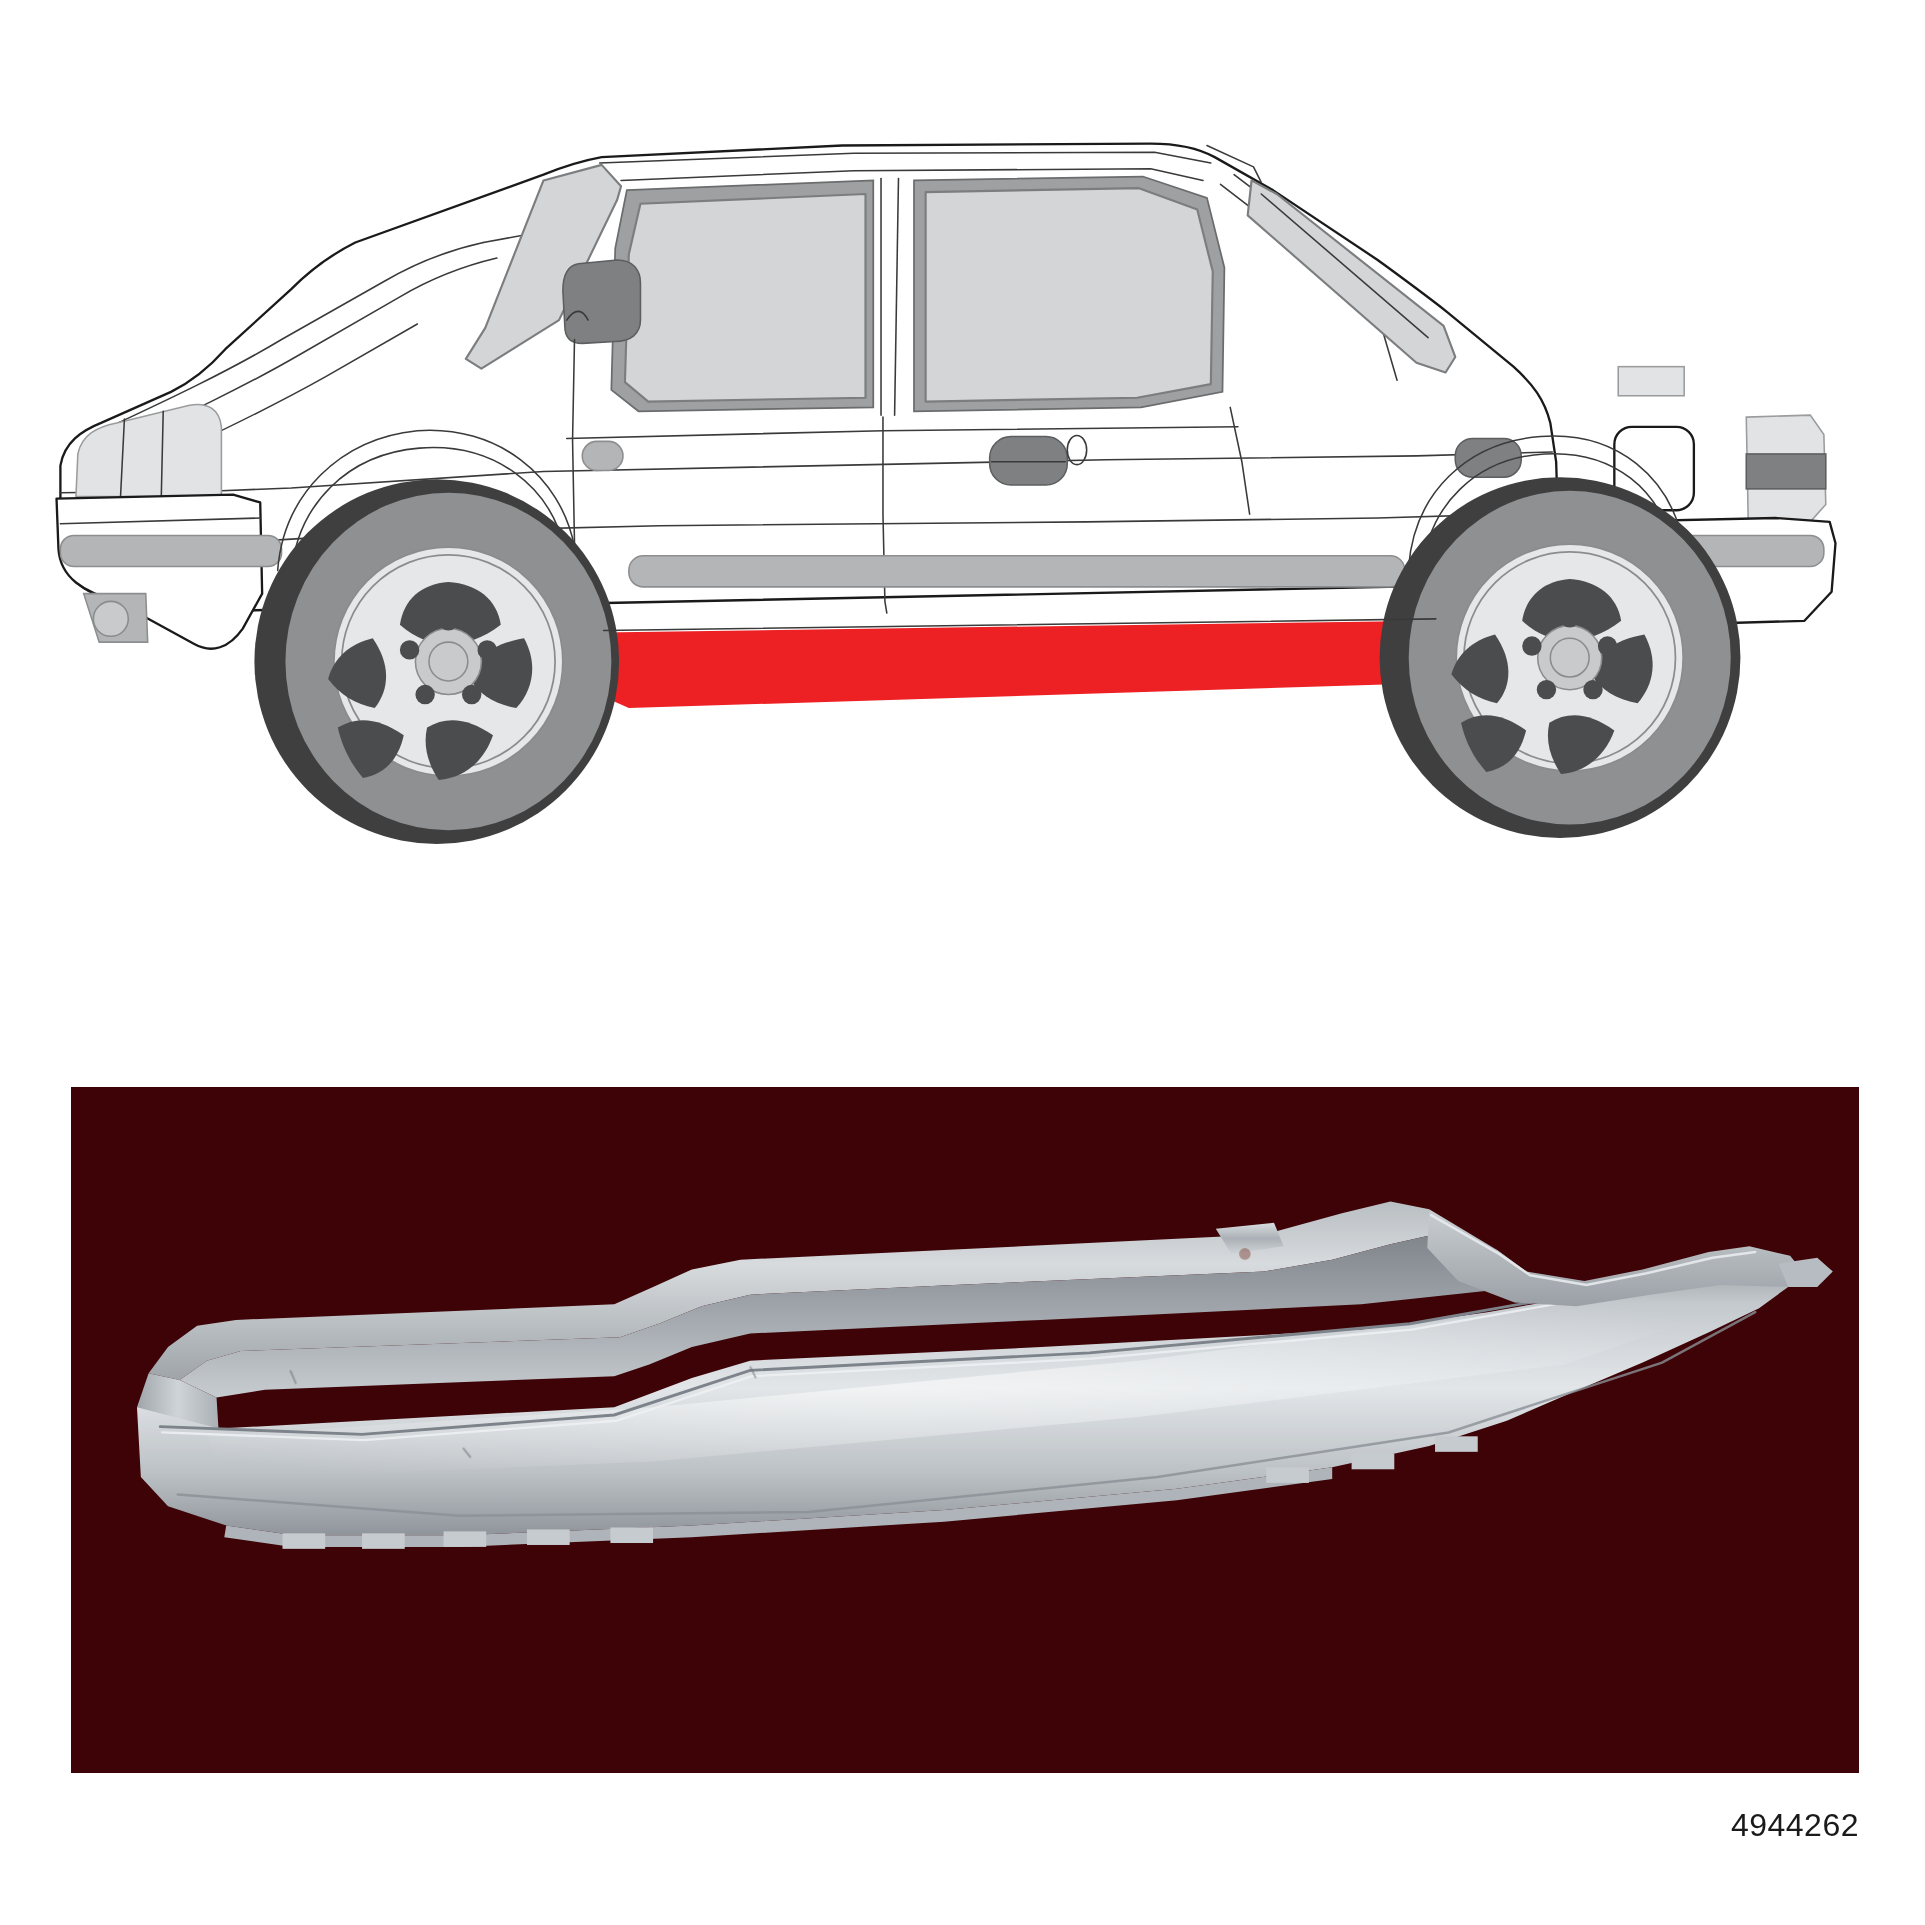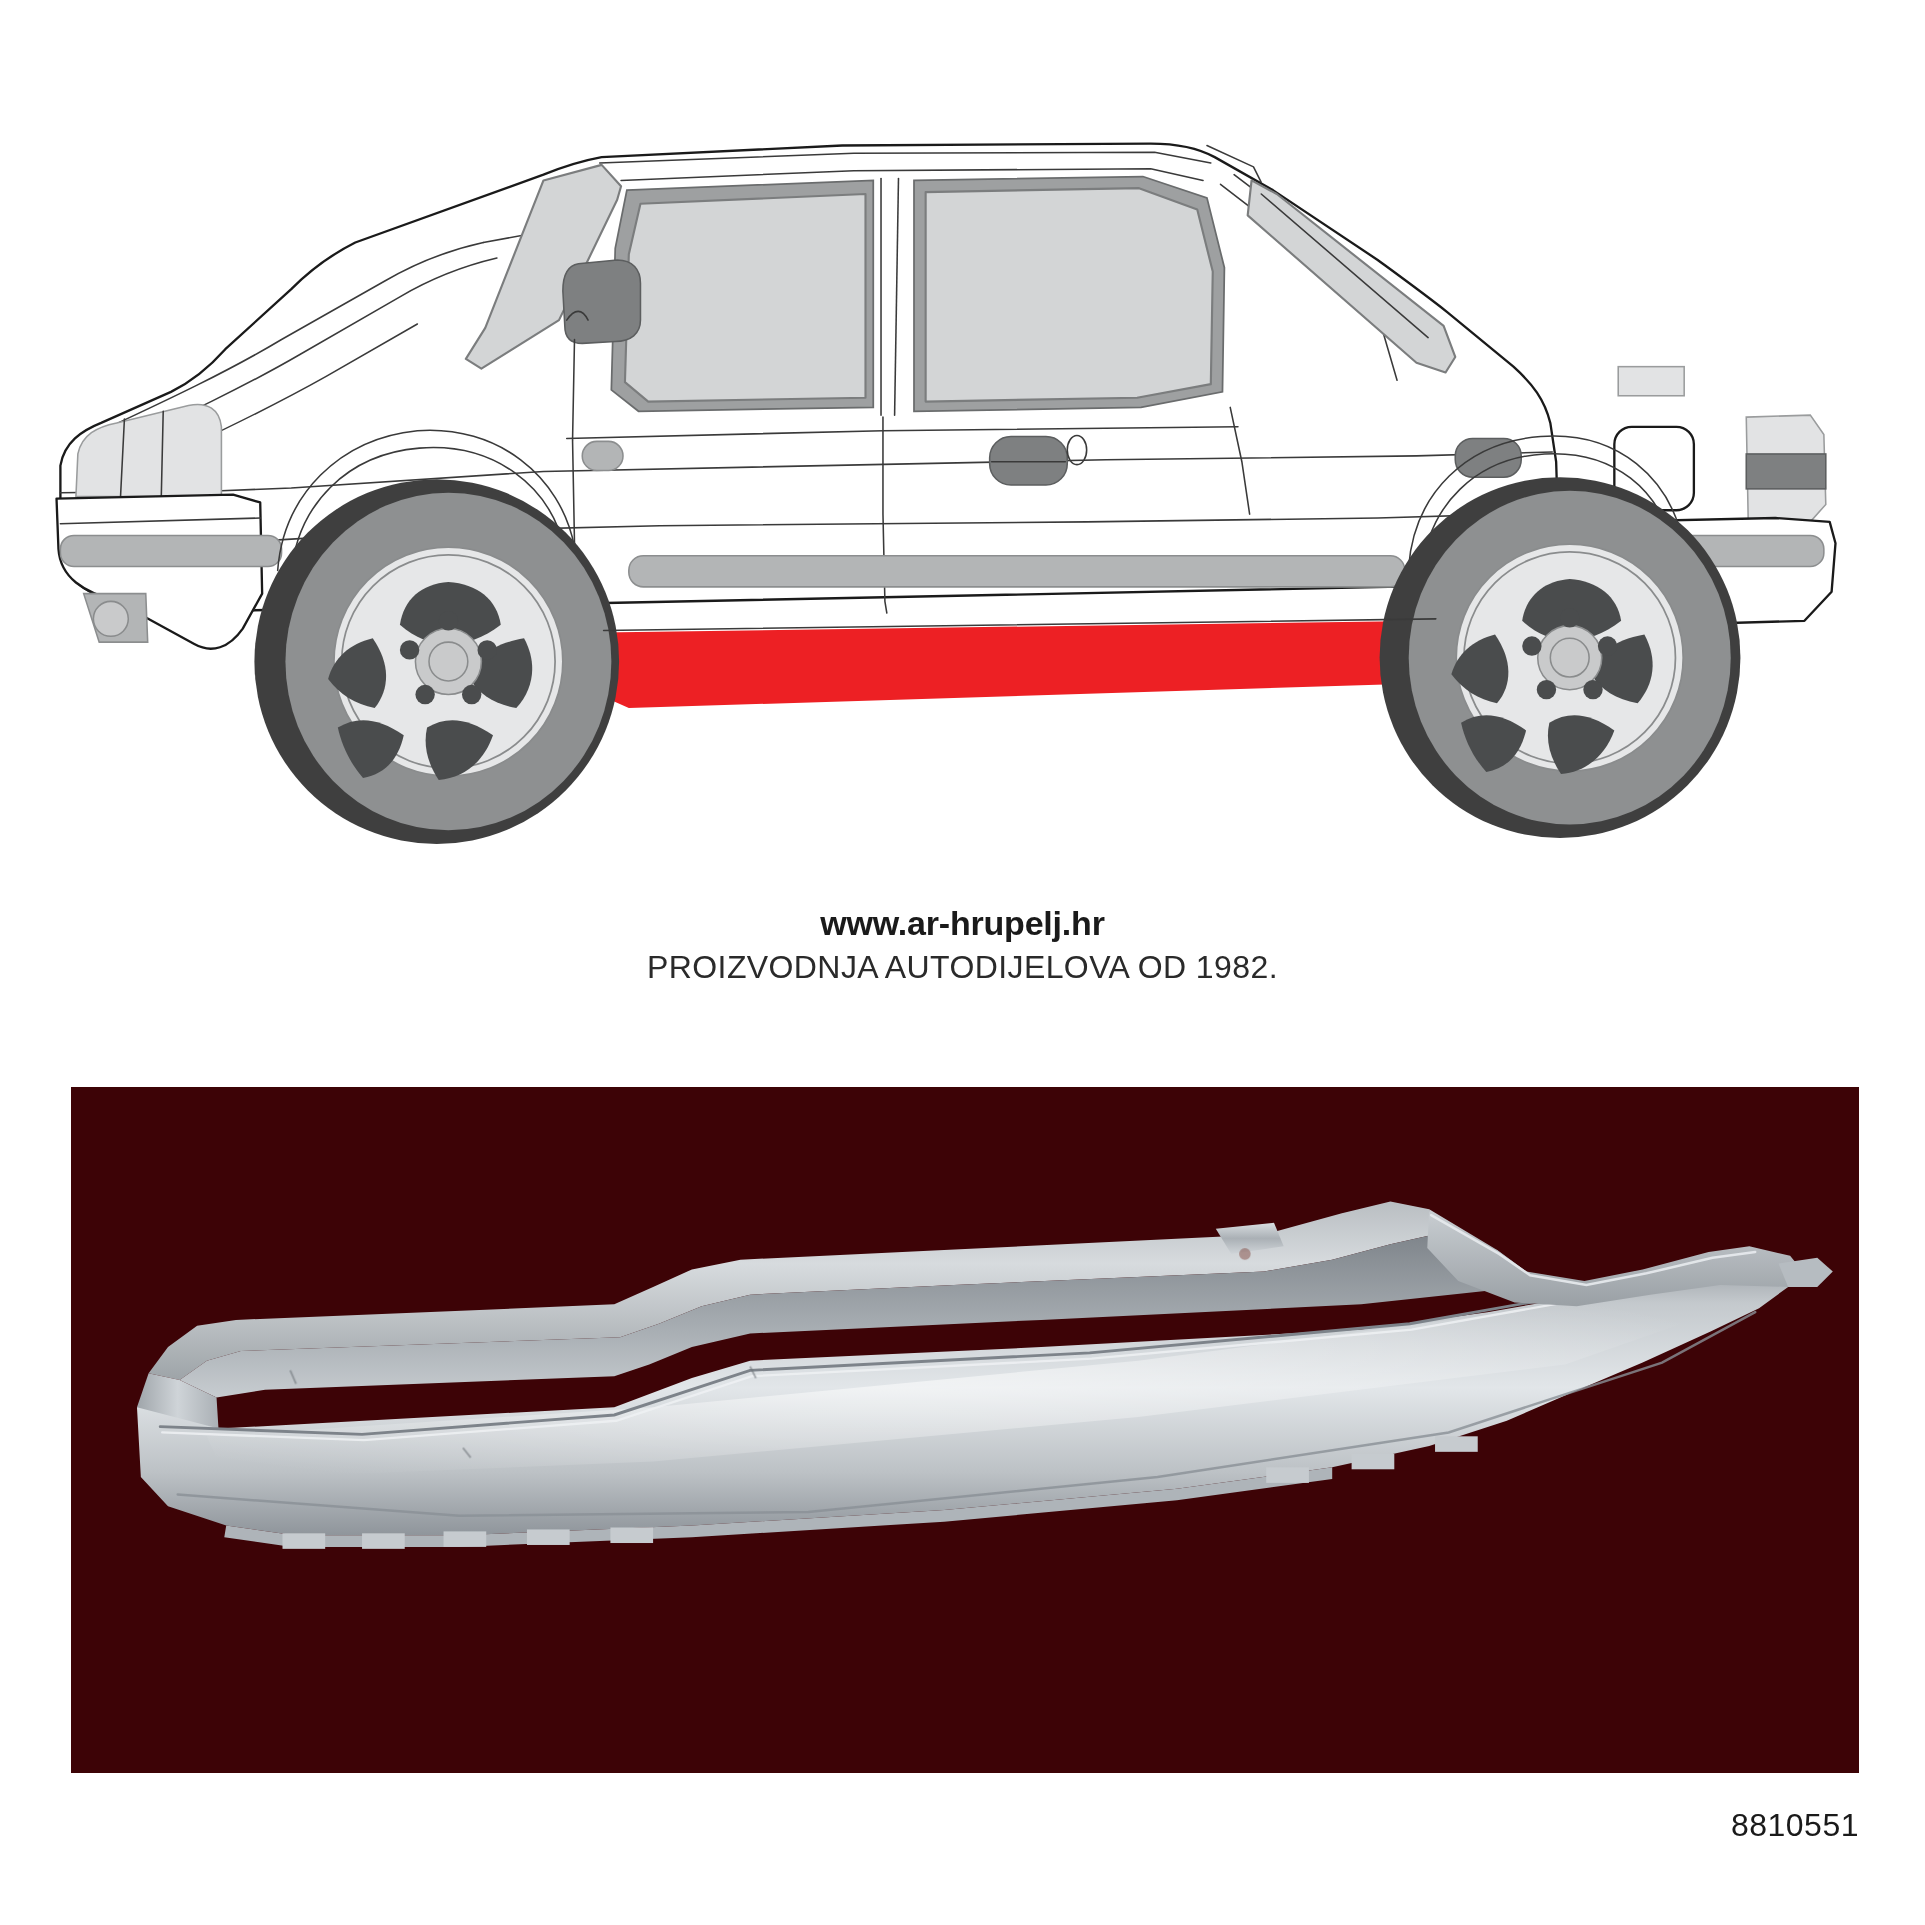--- a/index.html
+++ b/index.html
@@ -305,24 +305,20 @@
           <circle class="lug" cx="1579" cy="666" r="10"></circle>
         </g>
       </g>
 
       <g>
         <path class="olt" d="M 622,650 L 1480,638"></path>
       </g>
     </svg>
   </div>
 
-  <div class="branding">
-    <div class="brand-url">www.ar-hrupelj.hr</div>
-    <div class="brand-tag">PROIZVODNJA AUTODIJELOVA OD 1982.</div>
-  </div>
 
   <div class="photo-panel">
     <svg width="1788" height="686" viewBox="0 0 1843 707" xmlns="http://www.w3.org/2000/svg">
       <defs>
         <linearGradient id="gTopFace" x1="0" y1="0" x2="0" y2="1">
           <stop offset="0%" stop-color="#b9bec2"></stop>
           <stop offset="35%" stop-color="#d7dbde"></stop>
           <stop offset="100%" stop-color="#9ea4a8"></stop>
         </linearGradient>
         <linearGradient id="gMainFace" x1="0" y1="0" x2="0" y2="1">
@@ -429,16 +425,16 @@
         <g opacity="0.55">
           <path fill="none" stroke="#6b7176" stroke-width="2" d="M 226,292 L 232,306"></path>
           <path fill="none" stroke="#6b7176" stroke-width="2" d="M 700,288 L 706,300"></path>
           <path fill="none" stroke="#6b7176" stroke-width="2" d="M 404,372 L 412,382"></path>
           <circle cx="1210" cy="172" r="6" fill="#7a3a30" opacity="0.8"></circle>
         </g>
       </g>
     </svg>
   </div>
 
-  <div class="part-number">8810551</div>
+  <div class="part-number">4944262</div>
 
 </div>
 
 
 </body></html>

